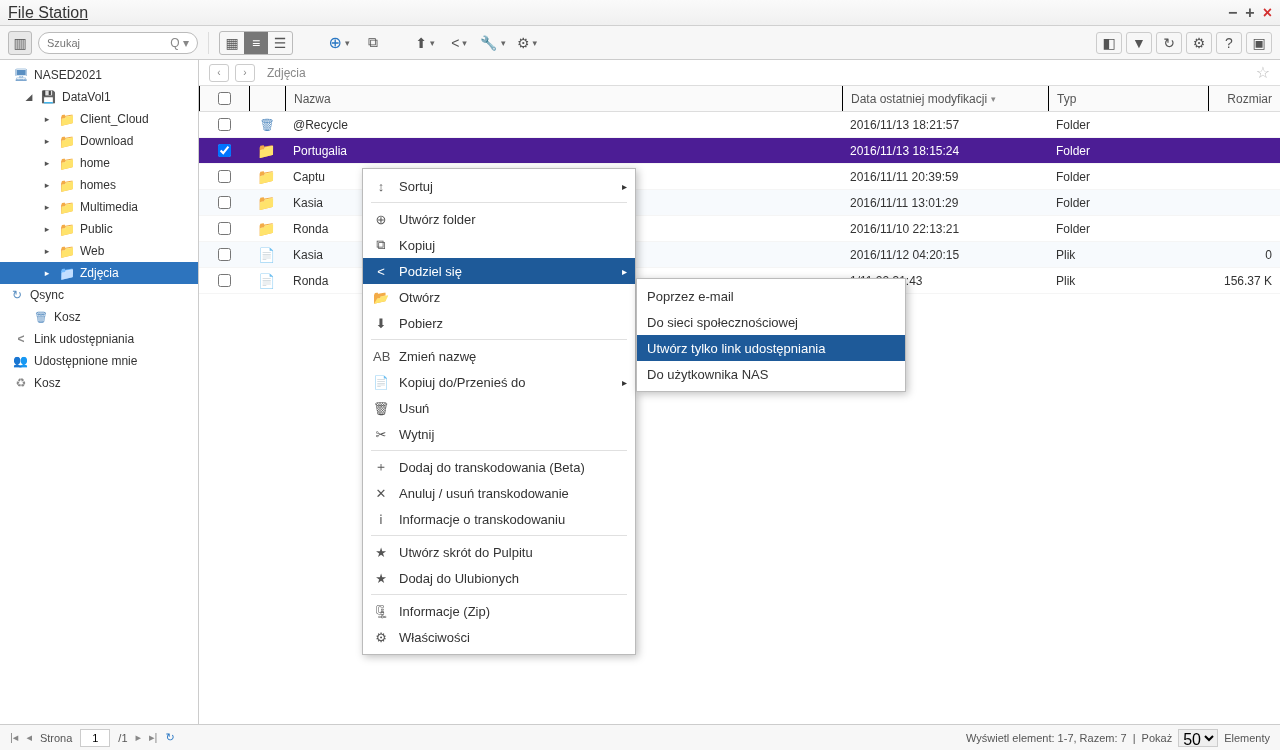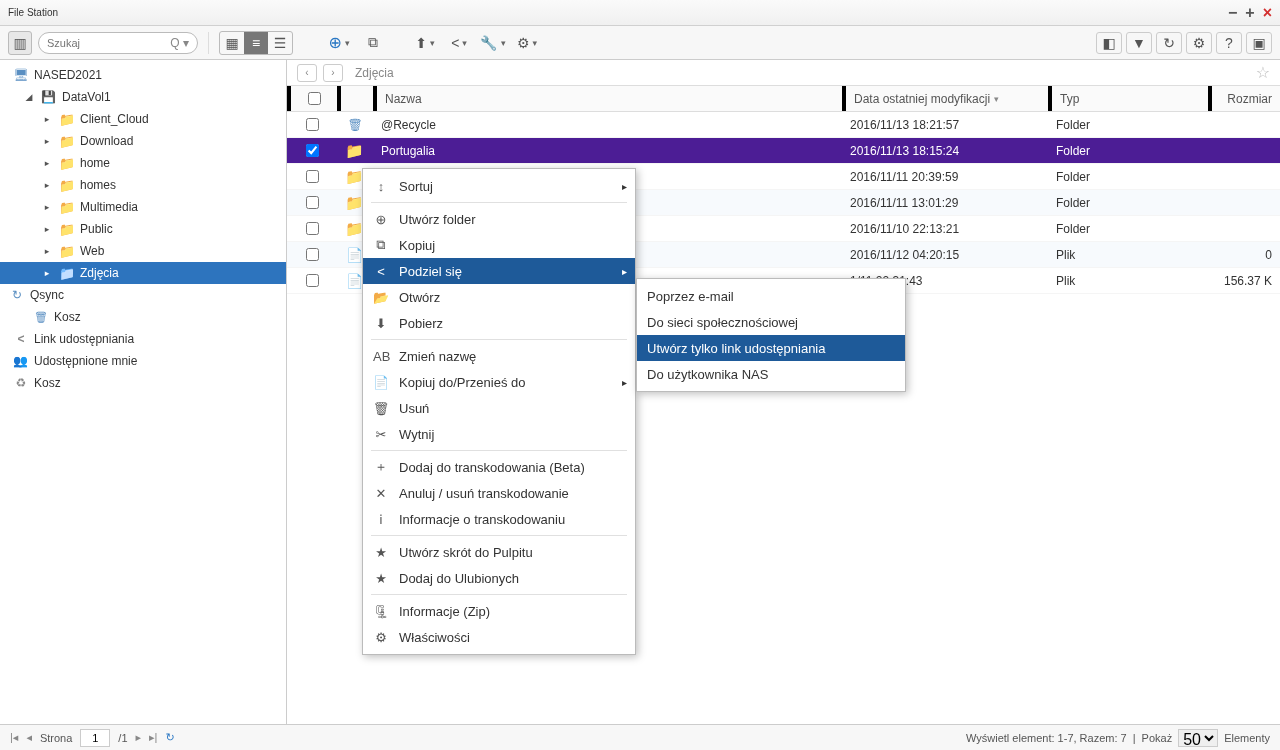--- a/index.html
+++ b/index.html
@@ -1,41 +1,41 @@
 <!DOCTYPE html>
 <html><head>
 <meta charset="utf-8">
 <style>
 * { box-sizing: border-box; margin: 0; padding: 0; font-family: Arial, Helvetica, sans-serif; }
 body { width: 1280px; height: 750px; background: #fff; font-size: 12px; color: #333; overflow: hidden; position: relative; }
 
 
 .titlebar { height: 26px; background: linear-gradient(#fafafa, #f0f0f0); border-bottom: 1px solid #d0d0d0; display: flex; align-items: center; padding: 0 8px; justify-content: space-between; }
-.titlebar .title { font-size: 10px; color: #333; }
+.titlebar .title { font-size: 16px; color: #333; text-decoration: underline; }
 .titlebar .win-controls { display: flex; gap: 8px; align-items: center; }
 .titlebar .win-controls span { font-size: 16px; cursor: pointer; font-weight: bold; color: #555; }
 .titlebar .win-controls .close { color: #d32f2f; }
 
 
 .toolbar { height: 34px; background: #f7f7f7; border-bottom: 1px solid #ccc; display: flex; align-items: center; padding: 0 8px; gap: 6px; }
 .toolbar .tb-btn { width: 28px; height: 24px; display: flex; align-items: center; justify-content: center; border: 1px solid transparent; border-radius: 3px; cursor: pointer; color: #555; font-size: 14px; position: relative; }
 .toolbar .tb-btn.icon-large { width: 24px; height: 24px; background: #e8e8e8; border: 1px solid #bbb; }
 .toolbar .tb-btn.drop::after { content: "▾"; font-size: 9px; margin-left: 3px; color: #666; }
 .toolbar .view-group { display: flex; border: 1px solid #bbb; border-radius: 3px; overflow: hidden; }
 .toolbar .view-group .tb-btn { border: none; border-radius: 0; width: 24px; height: 22px; }
 .toolbar .view-group .tb-btn.active { background: #777; color: #fff; }
 .toolbar .search { width: 160px; height: 22px; border: 1px solid #bbb; border-radius: 11px; padding: 0 8px; display: flex; align-items: center; justify-content: space-between; color: #888; background: #fff; }
 .toolbar .search input { border: none; outline: none; width: 110px; font-size: 11px; color: #888; }
 .toolbar .sep { width: 1px; height: 22px; background: #ddd; margin: 0 4px; }
 .toolbar-right { margin-left: auto; display: flex; gap: 4px; }
 .toolbar-right .tb-btn { border: 1px solid #ccc; border-radius: 3px; width: 26px; height: 22px; }
 
 
 .main { display: flex; height: calc(100% - 26px - 34px - 26px); }
-.sidebar { width: 287px; border-right: 1px solid #ccc; background: #fff; overflow-y: auto; padding-top: 4px; }
+.sidebar { width: 199px; border-right: 1px solid #ccc; background: #fff; overflow-y: auto; padding-top: 4px; }
 .content { flex: 1; display: flex; flex-direction: column; overflow: hidden; }
 
 
 .tree-item { height: 22px; display: flex; align-items: center; padding-left: 6px; cursor: pointer; gap: 4px; white-space: nowrap; }
 .tree-item.sel { background: #2d74be; color: #fff; }
 .tree-item .exp { width: 14px; font-size: 9px; color: #555; text-align: center; }
 .tree-item.sel .exp { color: #fff; }
 .tree-item .ico { width: 18px; height: 16px; display: inline-flex; align-items: center; justify-content: center; font-size: 12px; }
 .ico.folder { color: #f5b942; }
 .ico.folder::before { content: "📁"; font-size: 13px; }
@@ -49,21 +49,21 @@
 .ico.shared::before { content: "👥"; color: #888; }
 .ico.recycle::before { content: "♻"; color: #888; }
 
 
 .breadcrumb { height: 26px; border-bottom: 1px solid #ddd; display: flex; align-items: center; padding: 0 10px; gap: 6px; color: #666; }
 .breadcrumb .nav-btn { width: 20px; height: 18px; border: 1px solid #ccc; border-radius: 3px; display: flex; align-items: center; justify-content: center; font-size: 10px; color: #888; cursor: pointer; }
 .breadcrumb .star { margin-left: auto; font-size: 16px; color: #bbb; cursor: pointer; }
 
 
 .table-head { display: flex; height: 26px; border-bottom: 1px solid #ddd; background: #fafafa; }
-.table-head .th { padding: 0 8px; display: flex; align-items: center; border-left: 4px solid #000000; color: #555; font-size: 12px; }
+.table-head .th { padding: 0 8px; display: flex; align-items: center; border-left: 1px solid #000000; color: #555; font-size: 12px; }
 .table-body { flex: 1; overflow-y: auto; }
 .row { display: flex; height: 26px; align-items: center; border-bottom: 1px solid #f5f5f5; }
 .row:nth-child(odd) { background: #fff; }
 .row:nth-child(even) { background: #f7fafd; }
 .row.sel { background: #4c1d95; color: #fff; }
 .row .cell { padding: 0 8px; display: flex; align-items: center; gap: 6px; overflow: hidden; white-space: nowrap; }
 .col-check { width: 50px; justify-content: center; }
 .col-icon { width: 36px; justify-content: center; }
 .col-name { flex: 1; min-width: 200px; }
 .col-date { width: 206px; }

